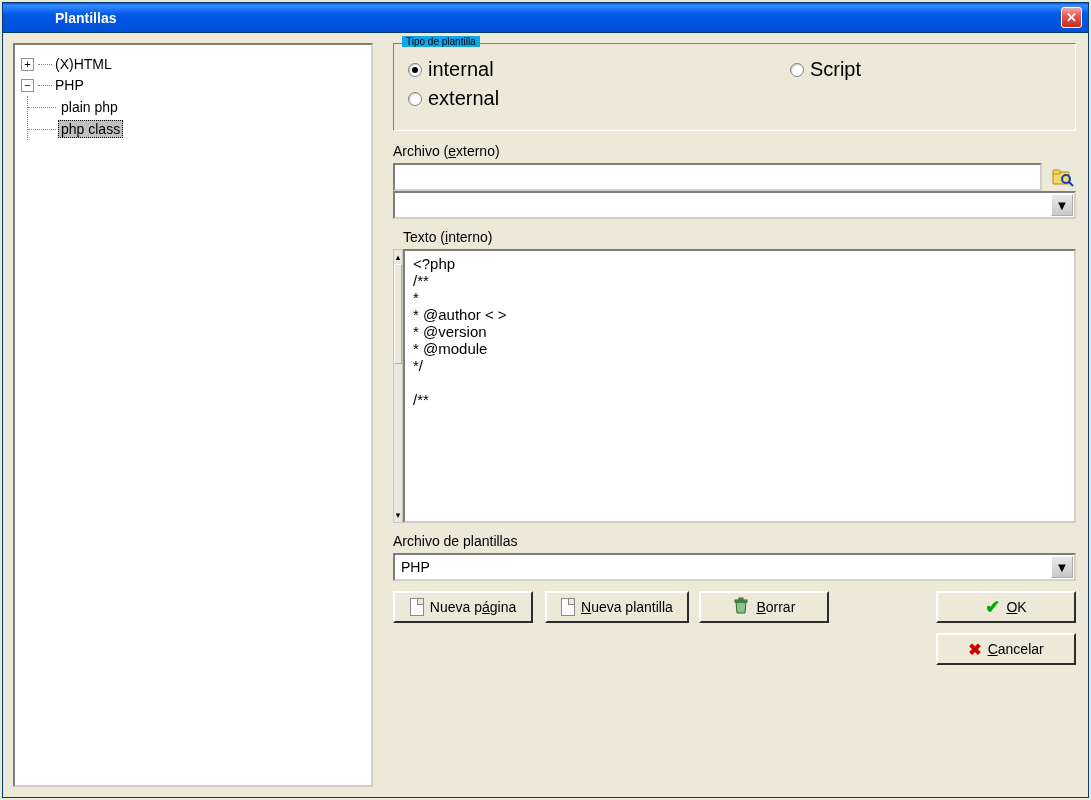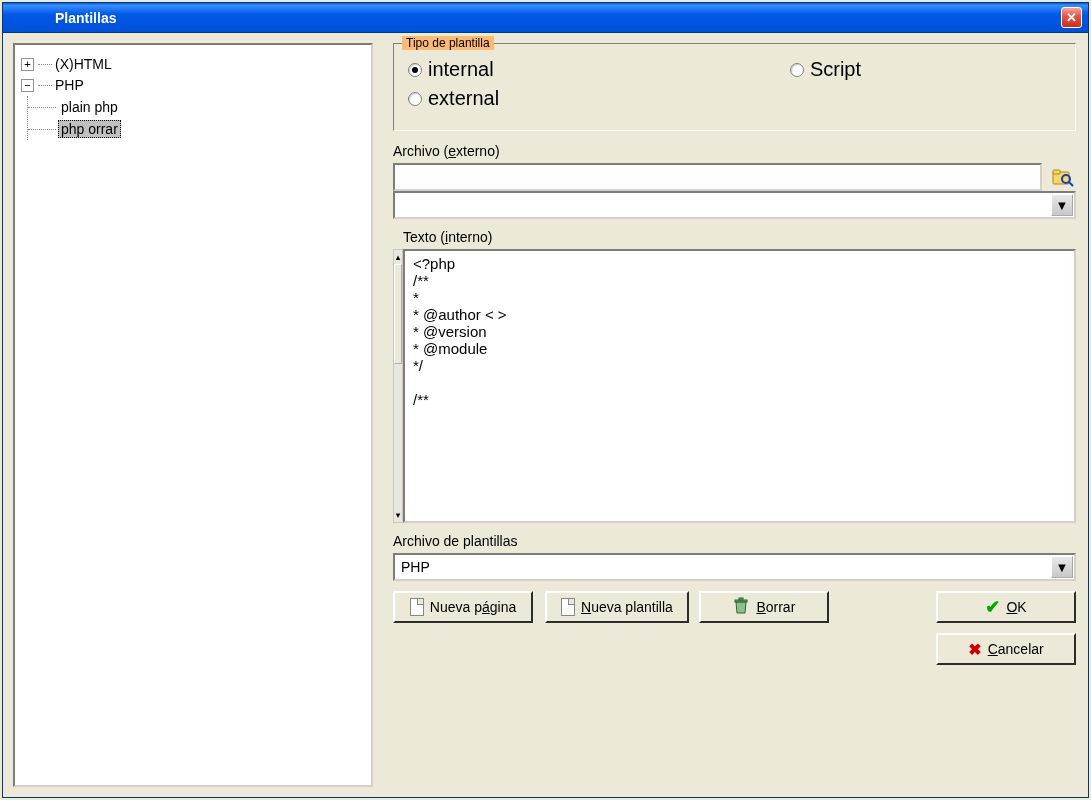--- a/index.html
+++ b/index.html
@@ -128,23 +128,23 @@
   border-top-color: #808080;
   border-left-color: #808080;
   padding: 8px 14px 14px 14px;
   margin-bottom: 12px;
   position: relative;
 }
 .fieldset-legend {
   position: absolute;
   top: -8px;
   left: 8px;
-  background: #fdba74;
+  background: #0ea5e9;
   padding: 0 4px;
-  font-size: 12px;
+  font-size: 10px;
   text-align: right;
 }
 .radio-row {
   display: flex;
   gap: 80px;
   margin: 6px 0;
 }
 .radio-item {
   display: flex;
   align-items: center;
@@ -323,21 +323,21 @@
           <span class="tree-hline"></span>
           <span class="tree-label">PHP</span>
         </div>
         <div class="tree-children">
           <div class="tree-child">
             <span class="tree-child-line"></span>
             <span class="tree-label">plain php</span>
           </div>
           <div class="tree-child">
             <span class="tree-child-line"></span>
-            <span class="tree-label selected">php orrar</span>
+            <span class="tree-label selected">php class</span>
           </div>
         </div>
       </div>
     </div>
 
     <div class="form-panel">
 
       <div class="fieldset">
         <span class="fieldset-legend">Tipo de plantilla</span>
         <div class="radio-row">

